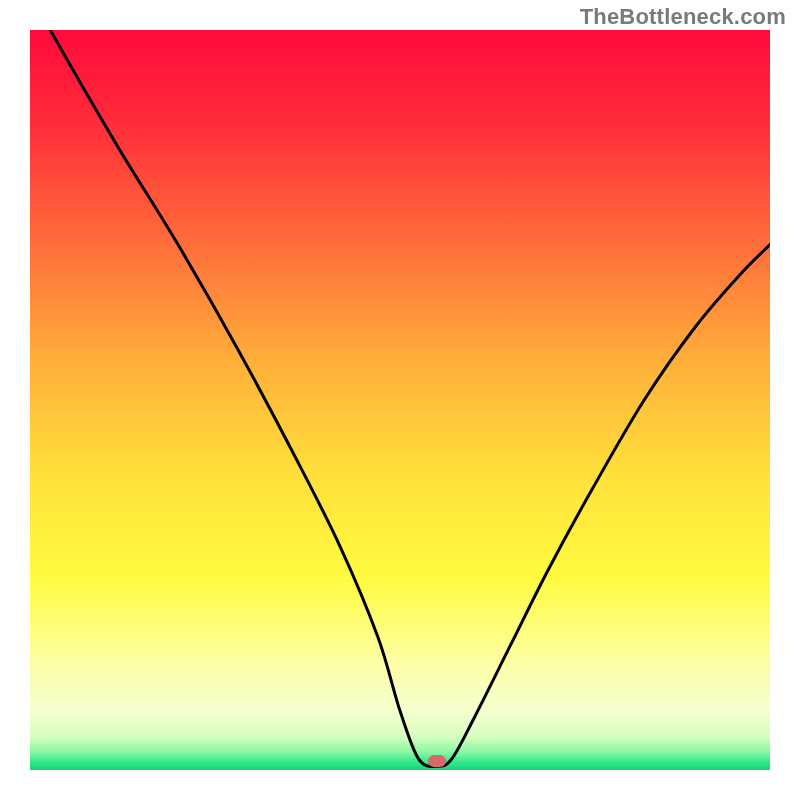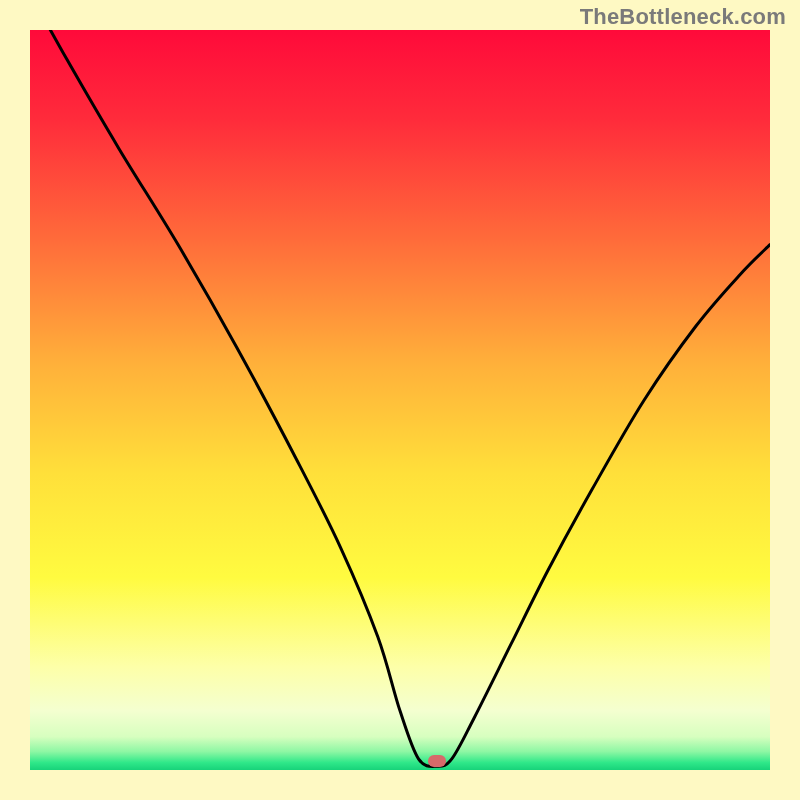--- a/index.html
+++ b/index.html
@@ -10,21 +10,21 @@
     background: #000;
     overflow: hidden;
     font-family: Arial, Helvetica, sans-serif;
   }
   .frame {
     position: absolute;
     left: 0;
     top: 0;
     width: 800px;
     height: 800px;
-    background: #fef9c3;
+    background: #ffffff;
   }
   .watermark {
     position: absolute;
     top: 4px;
     right: 14px;
     font-size: 22px;
     font-weight: 600;
     color: #7a7a7a;
     letter-spacing: 0.2px;
   }

